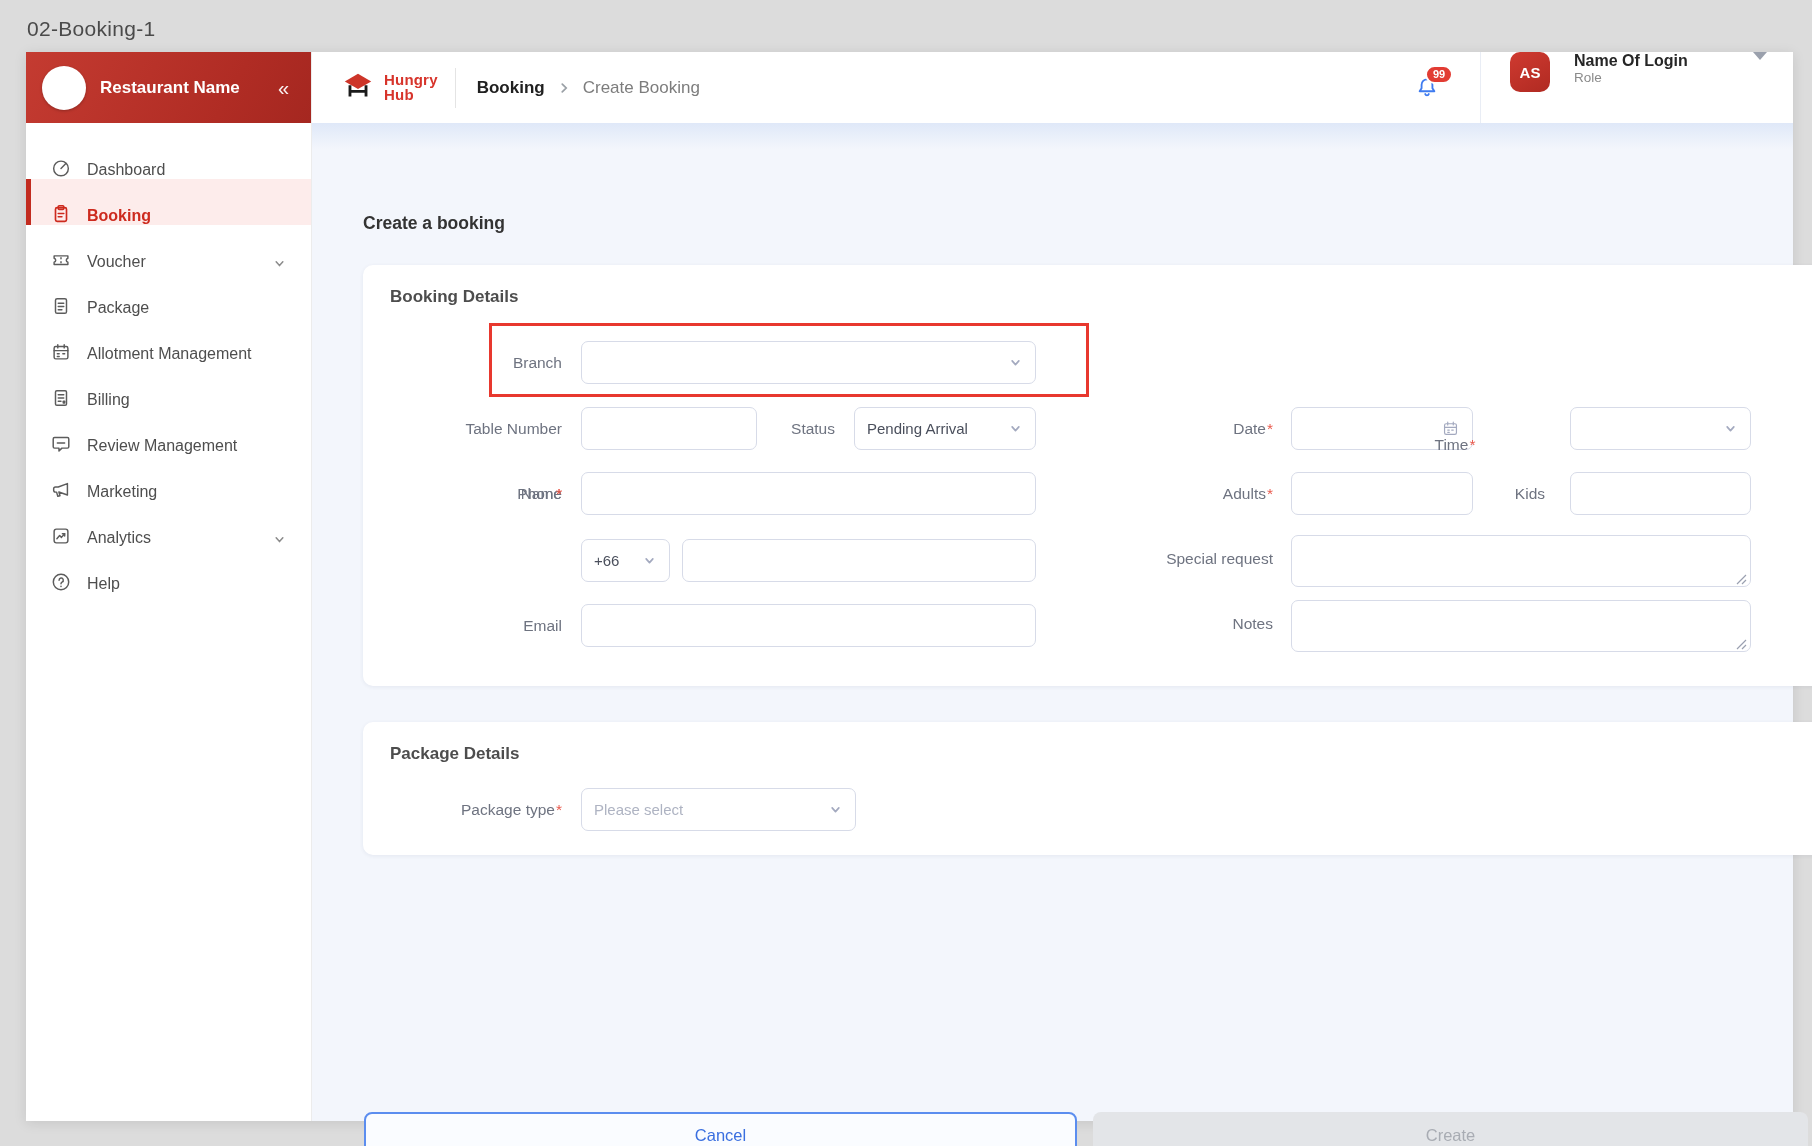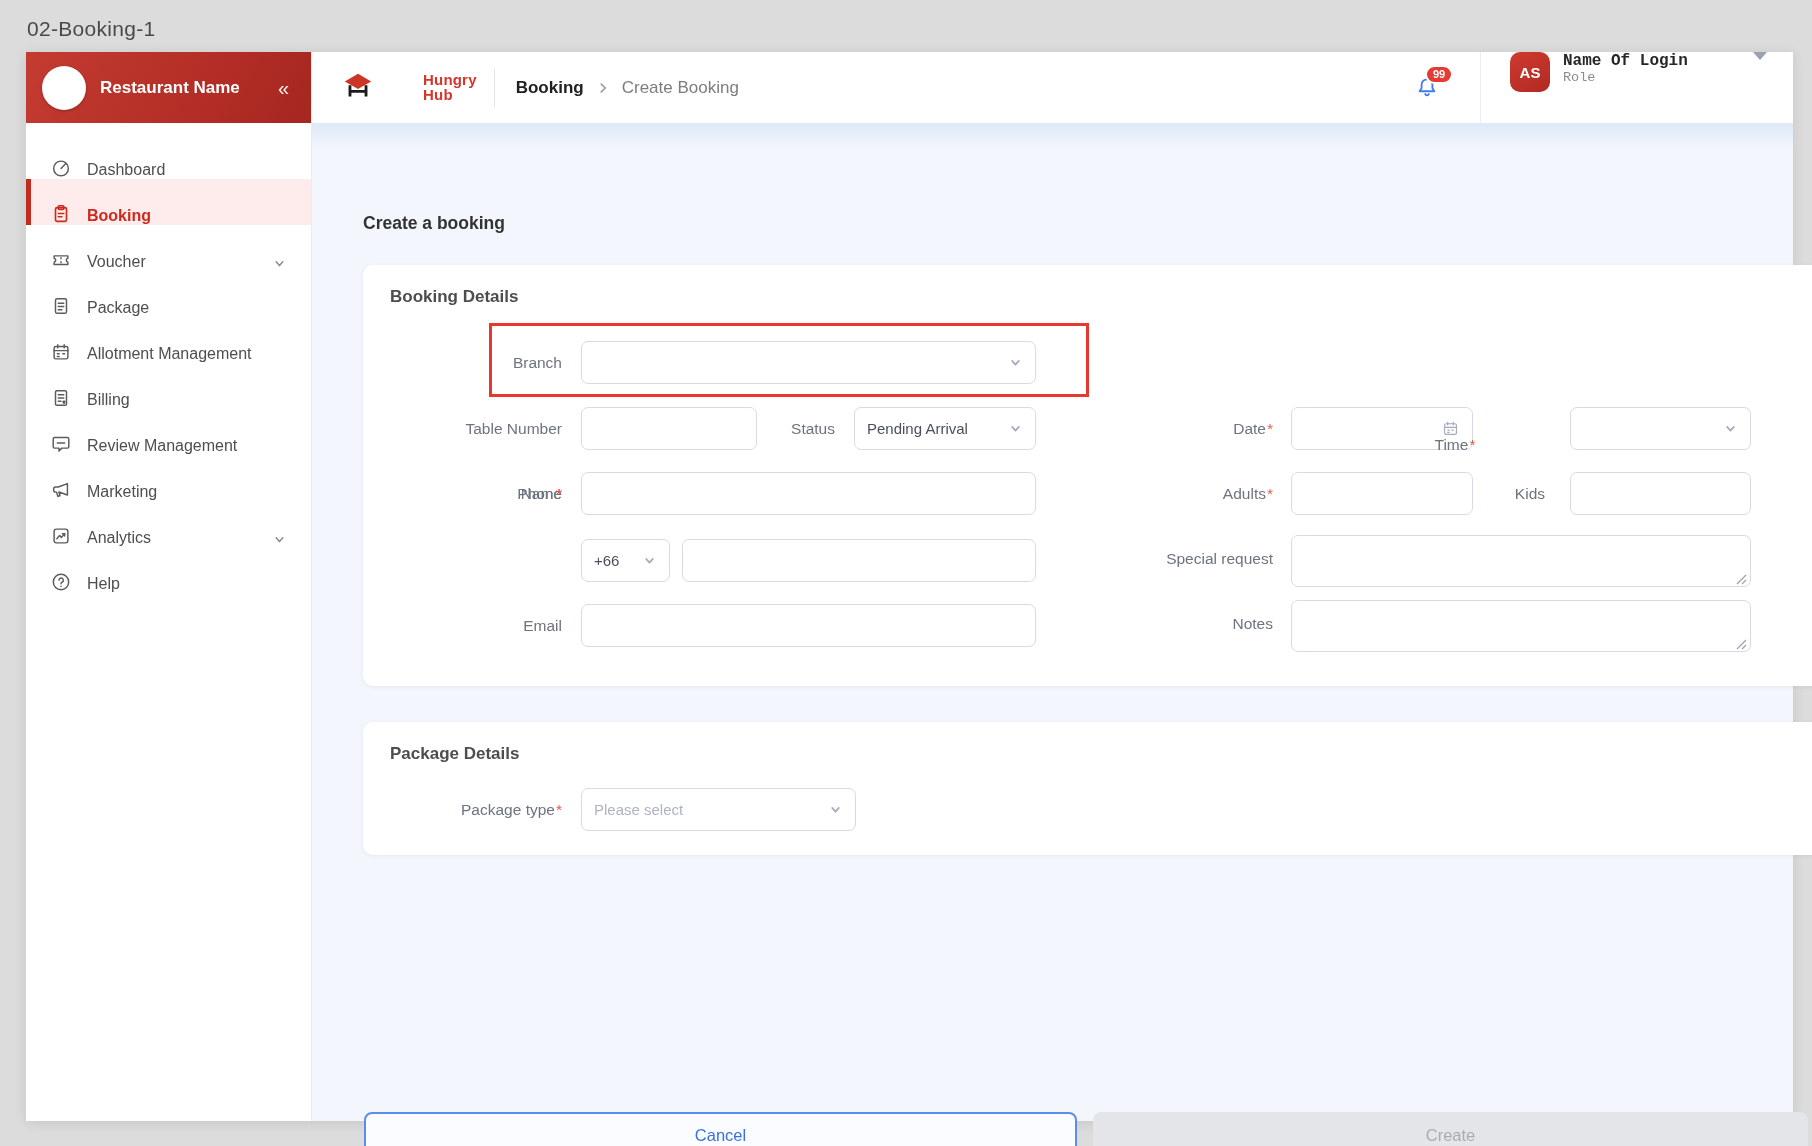--- a/index.html
+++ b/index.html
@@ -28,37 +28,37 @@
   .nav-item .nav-label { margin-left:15px; }
   .nav-item.active { background:#fdeceb; color:#cd2a1e; font-weight:700; }
   .nav-item.active::before { content:""; position:absolute; left:0; top:0; bottom:0; width:5px; background:#c22b1f; }
   .nav-item.active svg { color:#cd2a1e; stroke-width:1.8; }
   .nav-chevron { margin-left:auto; width:15px; height:15px; }
   .nav-chevron svg { width:15px; height:15px; stroke:#8b8b8b; fill:none; stroke-width:1.8; stroke-linecap:round; }
 
   
   .topbar { position:absolute; left:286px; top:0; right:0; height:71px; background:#fff; display:flex; align-items:center; padding-left:29px; }
   .logo { display:flex; align-items:center; gap:9px; cursor:pointer; }
-  .logo-text { color:#d7342b; font-weight:800; font-size:15px; line-height:.95; letter-spacing:.2px;margin-left:39px; }
+  .logo-text { color:#d7342b; font-weight:800; font-size:15px; line-height:.95; letter-spacing:.2px; }
   .tb-divider { width:1px; height:40px; background:#e4e4e4; margin:0 21px 0 17px; }
   .crumb-section { font-size:17px; font-weight:700; color:#202020; cursor:pointer; }
   .crumb-sep { margin:0 12px; display:flex; }
   .crumb-sep svg { width:14px; height:14px; stroke:#9aa0a6; fill:none; stroke-width:2; stroke-linecap:round; }
   .crumb-current { font-size:17px; color:#7d7d7d; }
 
   .tb-right { margin-left:auto; display:flex; align-items:center; height:100%; }
   .bell-wrap { position:relative; margin-right:40px; cursor:pointer; }
   .bell-wrap svg { width:26px; height:26px; stroke:#3e7bf0; fill:none; stroke-width:1.7; stroke-linecap:round; stroke-linejoin:round; display:block; }
   .badge { position:absolute; top:-10px; left:11px; background:#e23c33; color:#fff; font-size:11px; font-weight:700;
            padding:1px 6px 2px; border-radius:10px; border:2px solid #fff; line-height:1.1; }
   .profile-divider { width:1px; height:71px; background:#e9edf5; }
   .profile { width:312px; height:100%; display:flex; align-items:flex-start; padding:0 26px 0 29px; cursor:pointer; }
   .profile-avatar { width:40px; height:40px; border-radius:10px; background:linear-gradient(150deg,#cf3a30,#b02a22);
                     color:#fff; font-weight:700; font-size:15px; display:flex; align-items:center; justify-content:center; }
-  .profile-texts { margin-left:13px;font-family:Liberation Mono, monospace; }
+  .profile-texts { margin-left:24px; }
   .profile-name { font-size:16px; font-weight:700; color:#262626; line-height:1.15; }
   .profile-role { font-size:13.5px; color:#8a8a8a; line-height:1.25; }
   .profile-caret { margin-left:auto; width:0; height:0; border-left:7px solid transparent; border-right:7px solid transparent;
                    border-top:8px solid #9aa0ac; }
 
   
   .content { position:absolute; left:286px; top:71px; right:0; bottom:0; background:#f3f6fc; }
   .content::before { content:""; position:absolute; top:0; left:0; right:0; height:26px;
                      background:linear-gradient(#dfe8f8, rgba(243,246,252,0)); pointer-events:none; }
   .page-heading { position:absolute; left:51px; top:90px; font-size:17.5px; font-weight:700; color:#333; }

